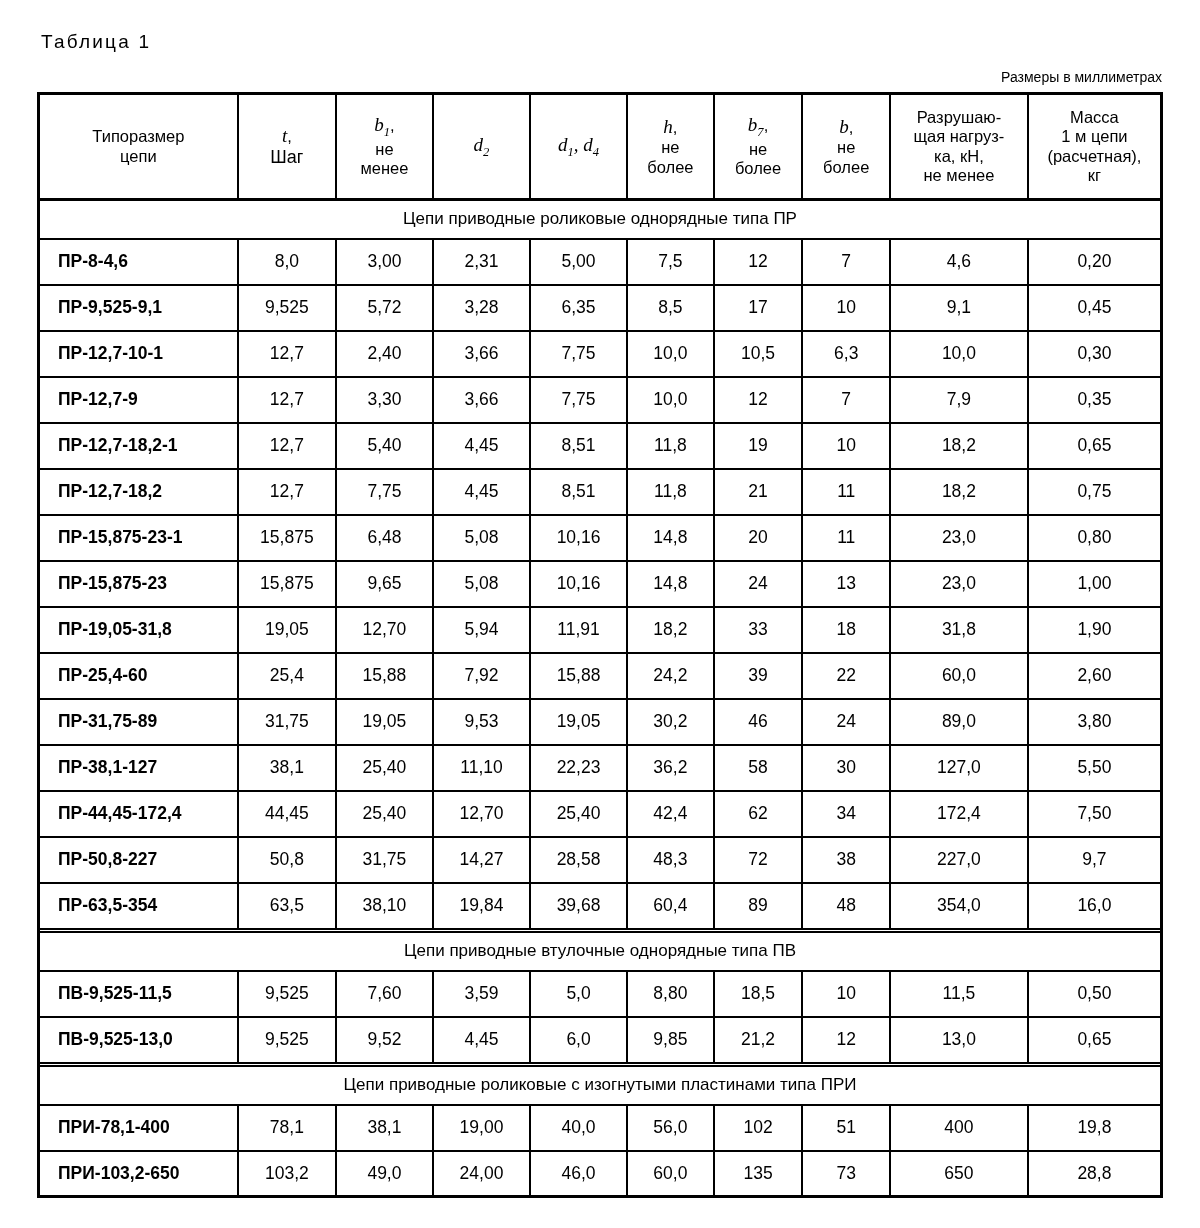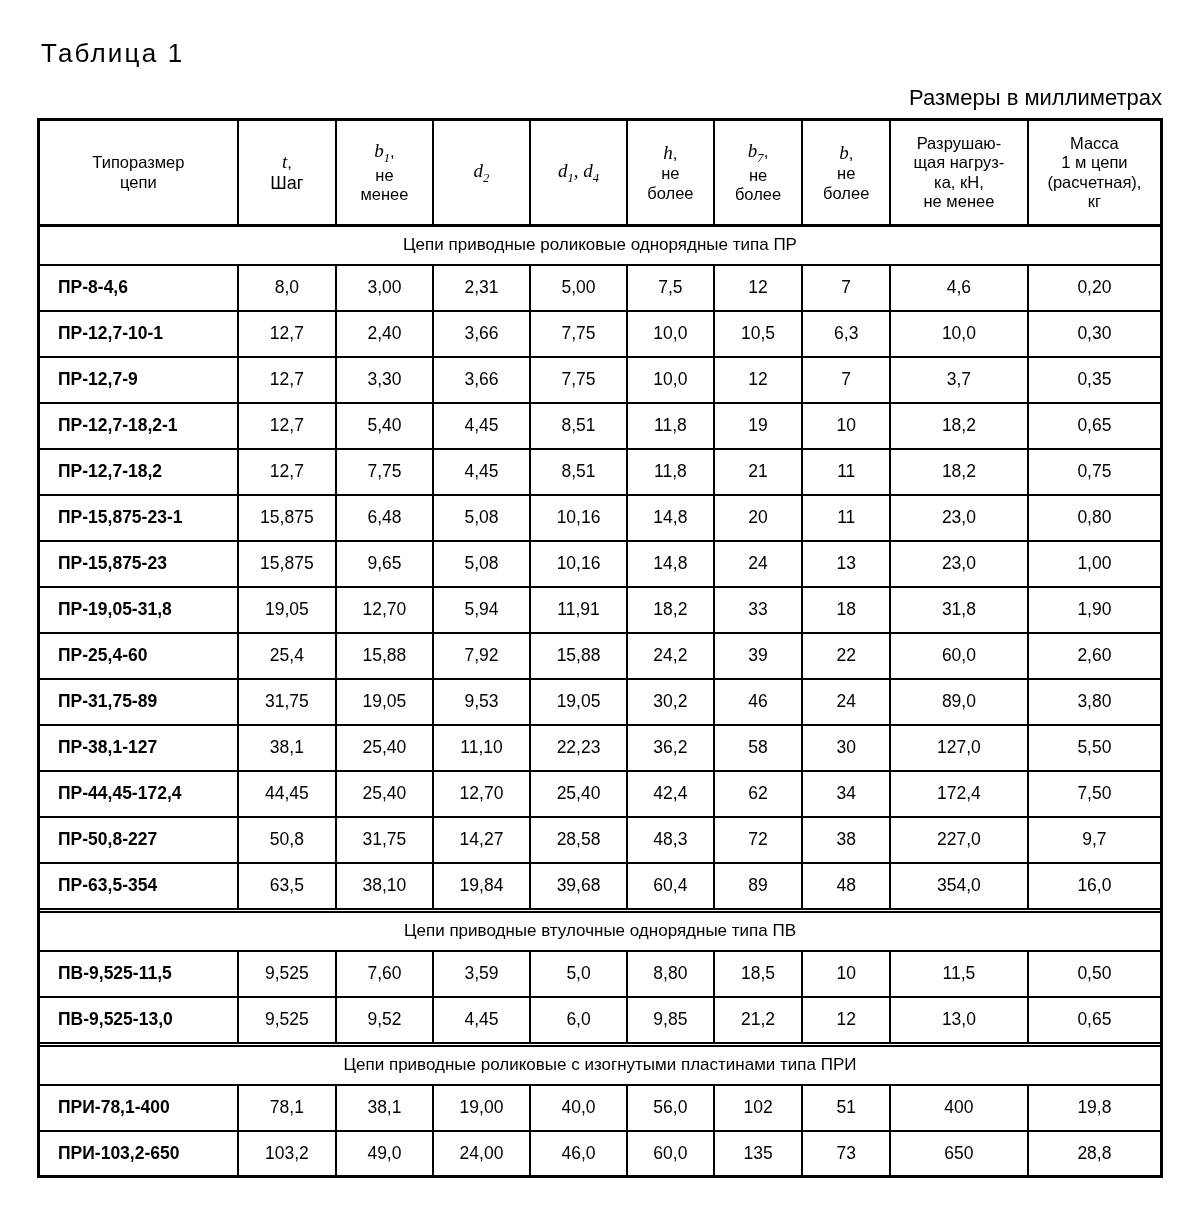--- a/index.html
+++ b/index.html
@@ -16,29 +16,29 @@
     position: relative;
     overflow: hidden;
   }
 
   .page {
     padding: 30px 37px 0 37px;
     width: 1200px;
   }
 
   .caption-title {
-    font-size: 26px;
+    font-size: 19px;
     letter-spacing: 2.2px;
     font-weight: 400;
-    margin: 8px 0 16px 4px;
+    margin: 1px 0 16px 4px;
     white-space: nowrap;
   }
 
   .caption-units {
-    font-size: 22px;
+    font-size: 14px;
     text-align: right;
     margin: 0 0 7px 0;
     padding-right: 1px;
     white-space: nowrap;
   }
 
   table.gost {
     border-collapse: collapse;
     table-layout: fixed;
     width: 1126px;
@@ -202,41 +202,53 @@
           <td>3,00</td>
           <td>2,31</td>
           <td>5,00</td>
           <td>7,5</td>
           <td>12</td>
           <td>7</td>
           <td>4,6</td>
           <td>0,20</td>
         </tr>
         <tr class="data-row">
+          <td class="name">ПР-9,525-9,1</td>
+          <td>9,525</td>
+          <td>5,72</td>
+          <td>3,28</td>
+          <td>6,35</td>
+          <td>8,5</td>
+          <td>17</td>
+          <td>10</td>
+          <td>9,1</td>
+          <td>0,45</td>
+        </tr>
+        <tr class="data-row">
           <td class="name">ПР-12,7-10-1</td>
           <td>12,7</td>
           <td>2,40</td>
           <td>3,66</td>
           <td>7,75</td>
           <td>10,0</td>
           <td>10,5</td>
           <td>6,3</td>
           <td>10,0</td>
           <td>0,30</td>
         </tr>
         <tr class="data-row">
           <td class="name">ПР-12,7-9</td>
           <td>12,7</td>
           <td>3,30</td>
           <td>3,66</td>
           <td>7,75</td>
           <td>10,0</td>
           <td>12</td>
           <td>7</td>
-          <td>3,7</td>
+          <td>7,9</td>
           <td>0,35</td>
         </tr>
         <tr class="data-row">
           <td class="name">ПР-12,7-18,2-1</td>
           <td>12,7</td>
           <td>5,40</td>
           <td>4,45</td>
           <td>8,51</td>
           <td>11,8</td>
           <td>19</td>

